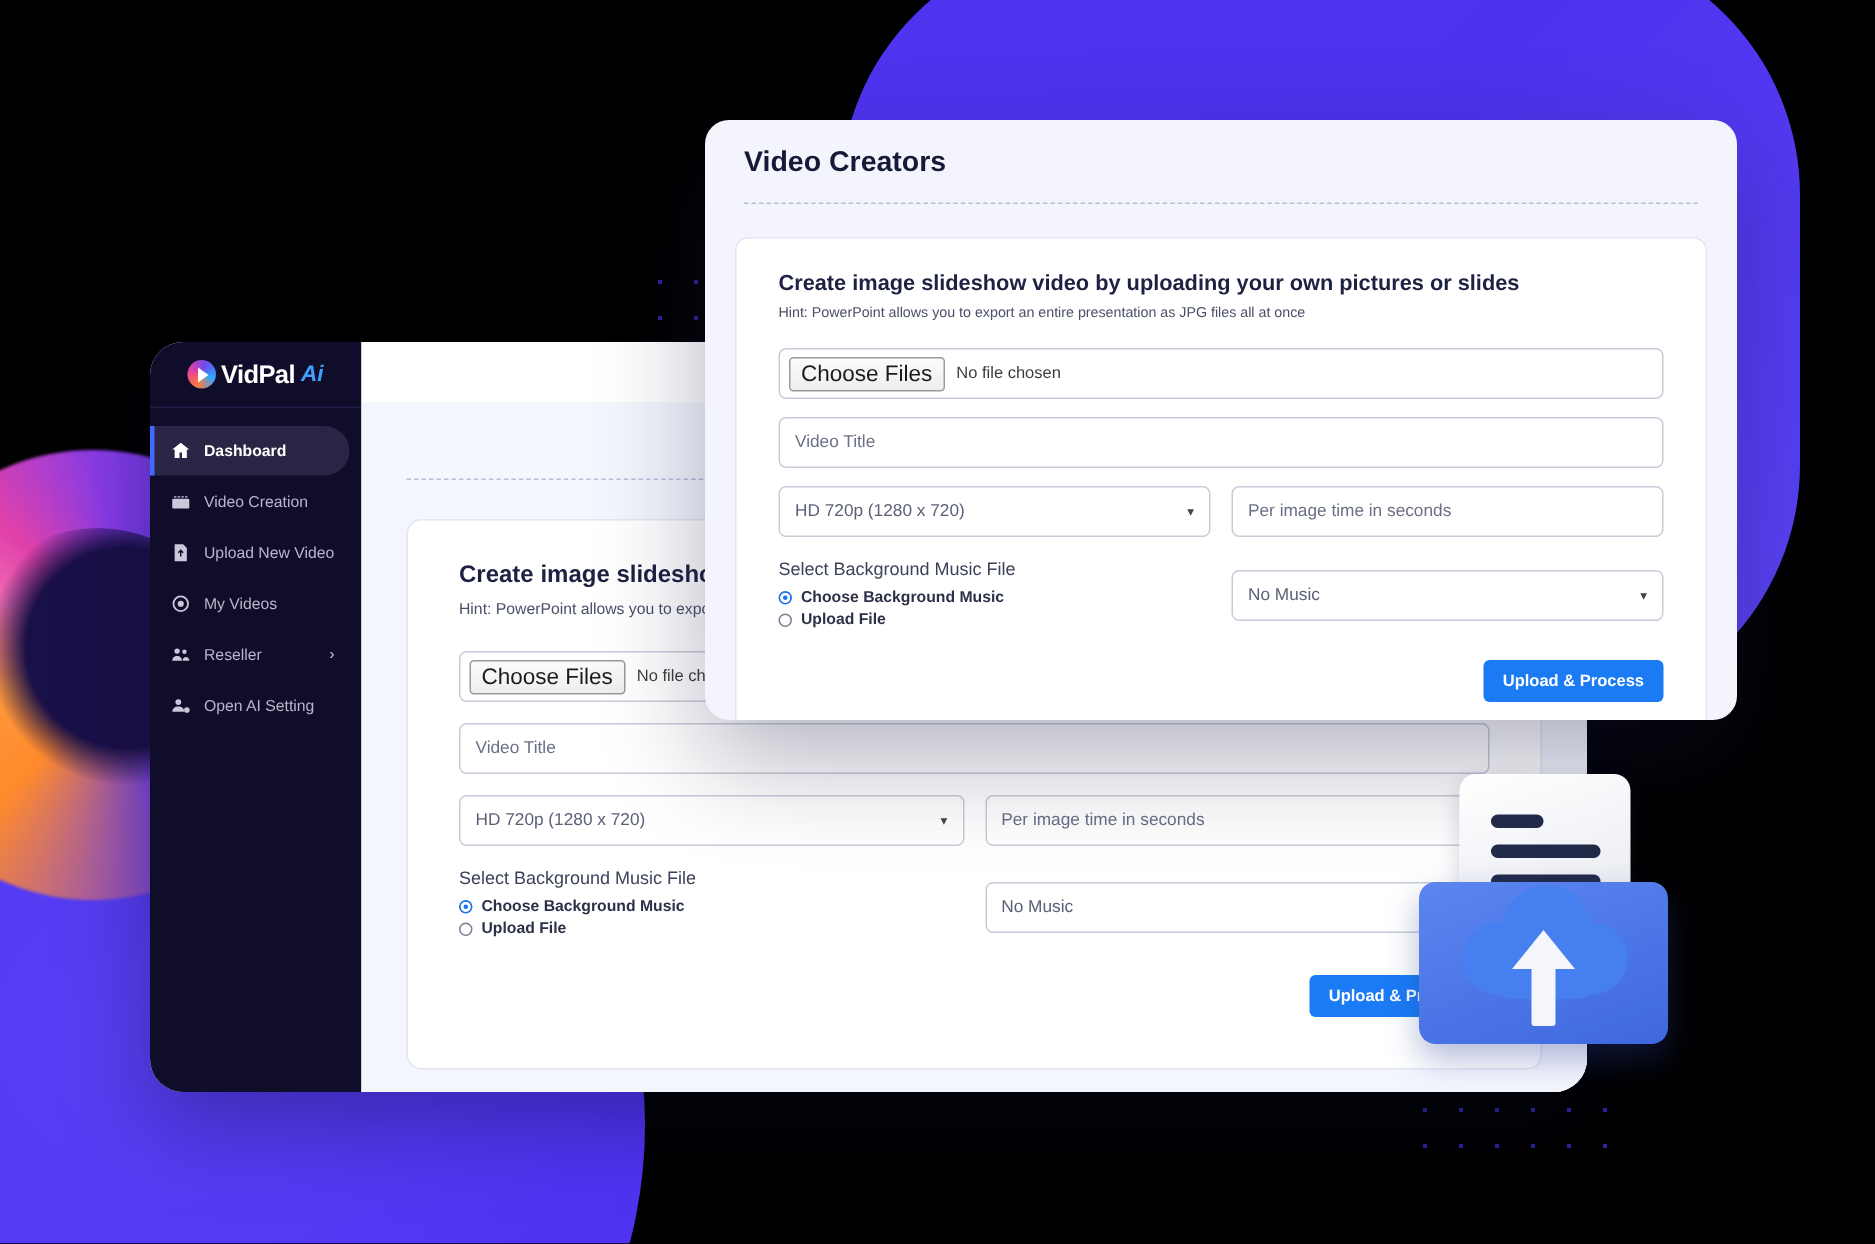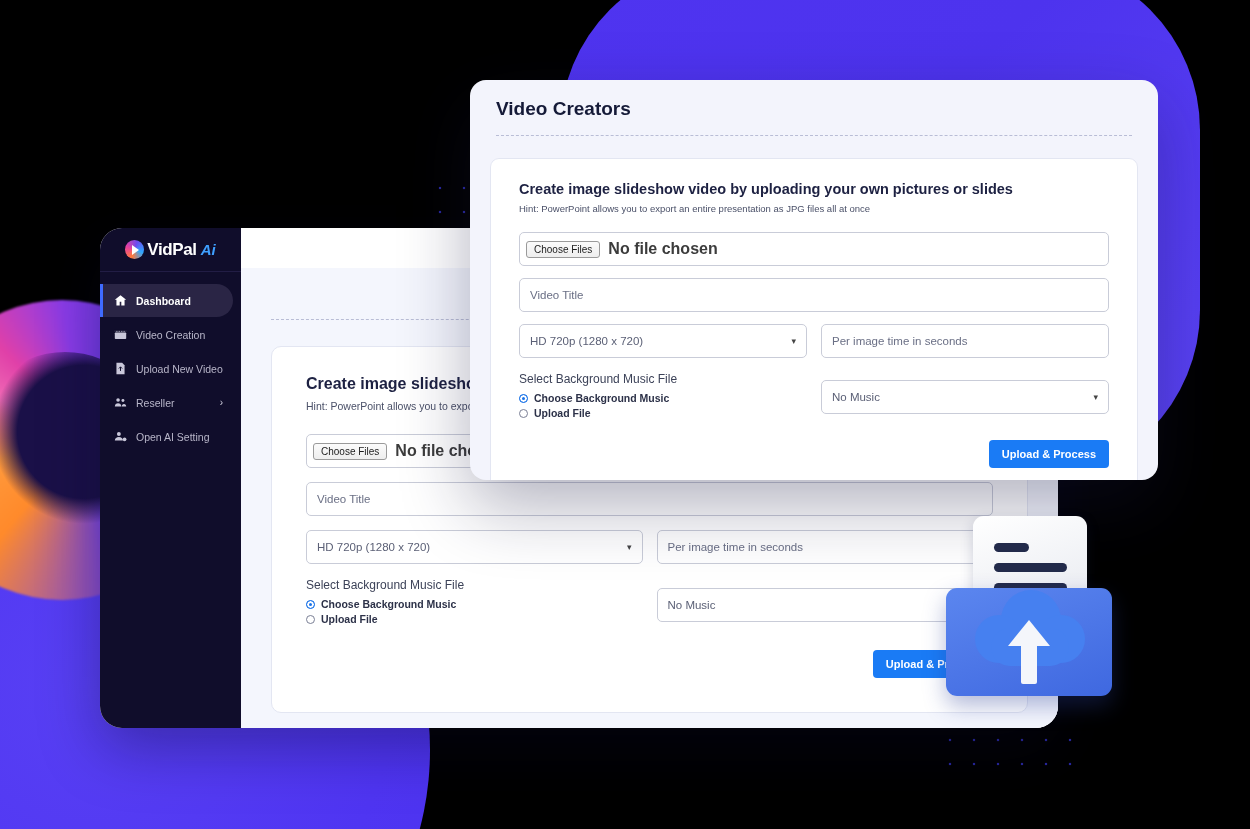--- a/index.html
+++ b/index.html
@@ -142,23 +142,23 @@
   
   .fld {
     border: 1px solid #c9ccd8; border-radius: 5px; background: #fff;
     height: 34px; display: flex; align-items: center; padding: 0 10px;
     font-size: 11.5px; color: #5b6076;
   }
   .fld.ph { color: #6a6f85; }
   .file-fld { padding: 0 6px; gap: 8px; }
   .file-btn {
     border: 1px solid #9a9a9a; background: linear-gradient(#fbfbfb,#eeeeee);
-    border-radius: 3px; font-size: 10px; color: #1b1b1b; padding: 2px 7px;
-  }
-  .file-name { font-size: 16px; color: #3c3c3c; font-weight: bold; }
+    border-radius: 3px; font-size: 15px; color: #1b1b1b; padding: 2px 7px;
+  }
+  .file-name { font-size: 11px; color: #3c3c3c; }
   .sel { position: relative; }
   .sel .caret {
     position: absolute; right: 10px; top: 50%; transform: translateY(-50%);
     font-size: 9px; color: #444;
   }
   .grid2 { display: flex; gap: 14px; }
   .grid2 > * { flex: 1; }
   .mlabel { font-size: 12px; color: #3c4258; margin: 14px 0 6px; }
   .radio-row { display: flex; align-items: center; gap: 6px; font-size: 10.5px; color: #2c3148; margin-bottom: 3px; font-weight: bold; }
   .radio { width: 9px; height: 9px; border-radius: 50%; border: 1px solid #7a7f95; background: #fff; position: relative; flex: 0 0 9px; }
@@ -276,20 +276,29 @@
         <div class="nav-item">
           <span class="nico">
             <svg viewBox="0 0 16 16" width="13" height="13" fill="currentColor">
                 <path d="M3 1h7l3 3v11H3z"></path>
                 <path d="M8 11V6M6 8l2-2 2 2" stroke="#100d2b" stroke-width="1.2" fill="none"></path>
               </svg>
           </span>
           <span>Upload New Video</span>
         </div>
 
+        <div class="nav-item">
+          <span class="nico">
+            <svg viewBox="0 0 16 16" width="13" height="13" fill="none" stroke="currentColor" stroke-width="1.5">
+                <circle cx="8" cy="8" r="6"></circle>
+                <circle cx="8" cy="8" r="1.8" fill="currentColor"></circle>
+              </svg>
+          </span>
+          <span>My Videos</span>
+        </div>
 
         <div class="nav-item">
           <span class="nico">
             <svg viewBox="0 0 16 16" width="13" height="13" fill="currentColor">
                 <circle cx="5" cy="5" r="2.2"></circle>
                 <circle cx="11" cy="5.5" r="1.8"></circle>
                 <path d="M1 13c0-2.5 1.8-4 4-4s4 1.5 4 4z"></path>
                 <path d="M9.5 13c0-2 1.2-3.2 2.8-3.2S15 11 15 13z"></path>
               </svg>
           </span>

